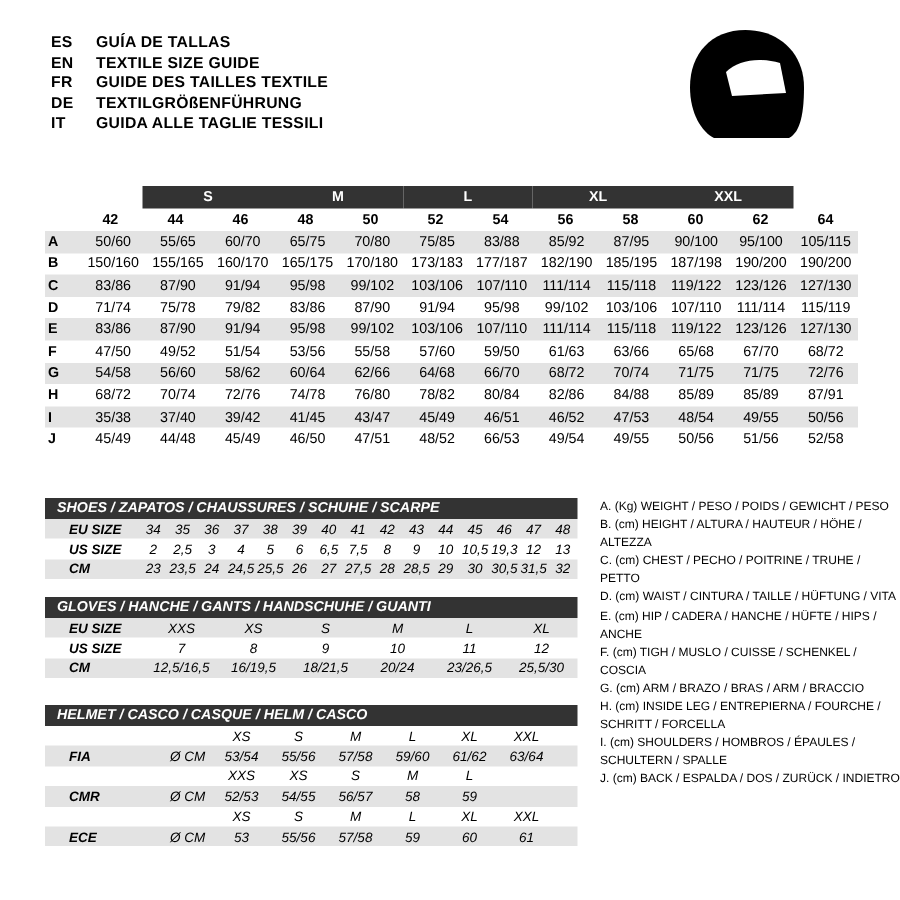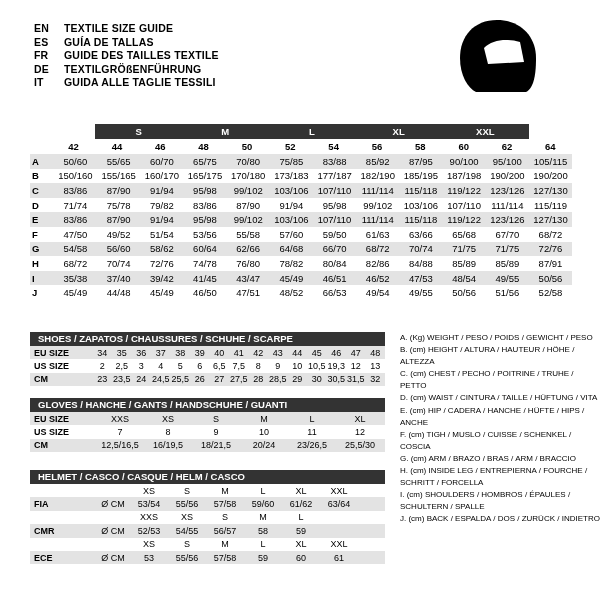--- a/index.html
+++ b/index.html
@@ -25,50 +25,50 @@
   .sizetable{position:absolute;left:30px;top:124px;width:542px;}
   .band{display:flex;height:15px;}
   .band .cell{text-align:center;font-size:9.5px;font-weight:bold;line-height:15px;}
   .band .dark{background:#333333;color:#fff;}
   .rowline{display:flex;height:14.6px;align-items:center;}
   .rowline.alt{background:#e3e3e3;}
   .rowline .rl{width:20px;font-size:9.5px;font-weight:bold;padding-left:2px;}
   .rowline .c{font-size:9.5px;text-align:center;}
 
   
-  .sub{position:absolute;left:30px;font-size:9px;}
+  .sub{position:absolute;left:30px;font-size:9px;font-style:italic;}
   .sub .title{background:#333333;color:#fff;font-weight:bold;font-size:9.5px;
               height:14px;line-height:14px;padding-left:8px;}
   .sub .trow{display:flex;height:13.4px;align-items:center;}
   .sub .trow.alt{background:#e3e3e3;}
-  .sub .lab{width:62px;font-size:9px;font-weight:bold;padding-left:4px;}
+  .sub .lab{width:62px;font-size:9px;font-weight:bold;padding-left:16px;}
   .sub .vals{display:flex;flex:1;}
   .sub .v{text-align:center;font-size:9px;}
 
   .legend{position:absolute;left:400px;top:332px;width:200px;font-size:8px;line-height:12.1px;}
   .legend div{margin-bottom:0px;}
 
   .shoes{top:332px;width:355px;}
   .gloves{top:398px;width:355px;}
   .helm{top:470px;width:355px;}
 </style>
 </head>
 <body>
 
 <div class="page">
 
   <div class="header">
     <div class="langs">
       <div class="lang-row">
+        <span class="lang-code">ES</span>
+        <span class="lang-text">GUÍA DE TALLAS</span>
+      </div>
+      <div class="lang-row">
         <span class="lang-code">EN</span>
         <span class="lang-text">TEXTILE SIZE GUIDE</span>
-      </div>
-      <div class="lang-row">
-        <span class="lang-code">ES</span>
-        <span class="lang-text">GUÍA DE TALLAS</span>
       </div>
       <div class="lang-row">
         <span class="lang-code">FR</span>
         <span class="lang-text">GUIDE DES TAILLES TEXTILE</span>
       </div>
       <div class="lang-row">
         <span class="lang-code">DE</span>
         <span class="lang-text">TEXTILGRÖßENFÜHRUNG</span>
       </div>
       <div class="lang-row">

